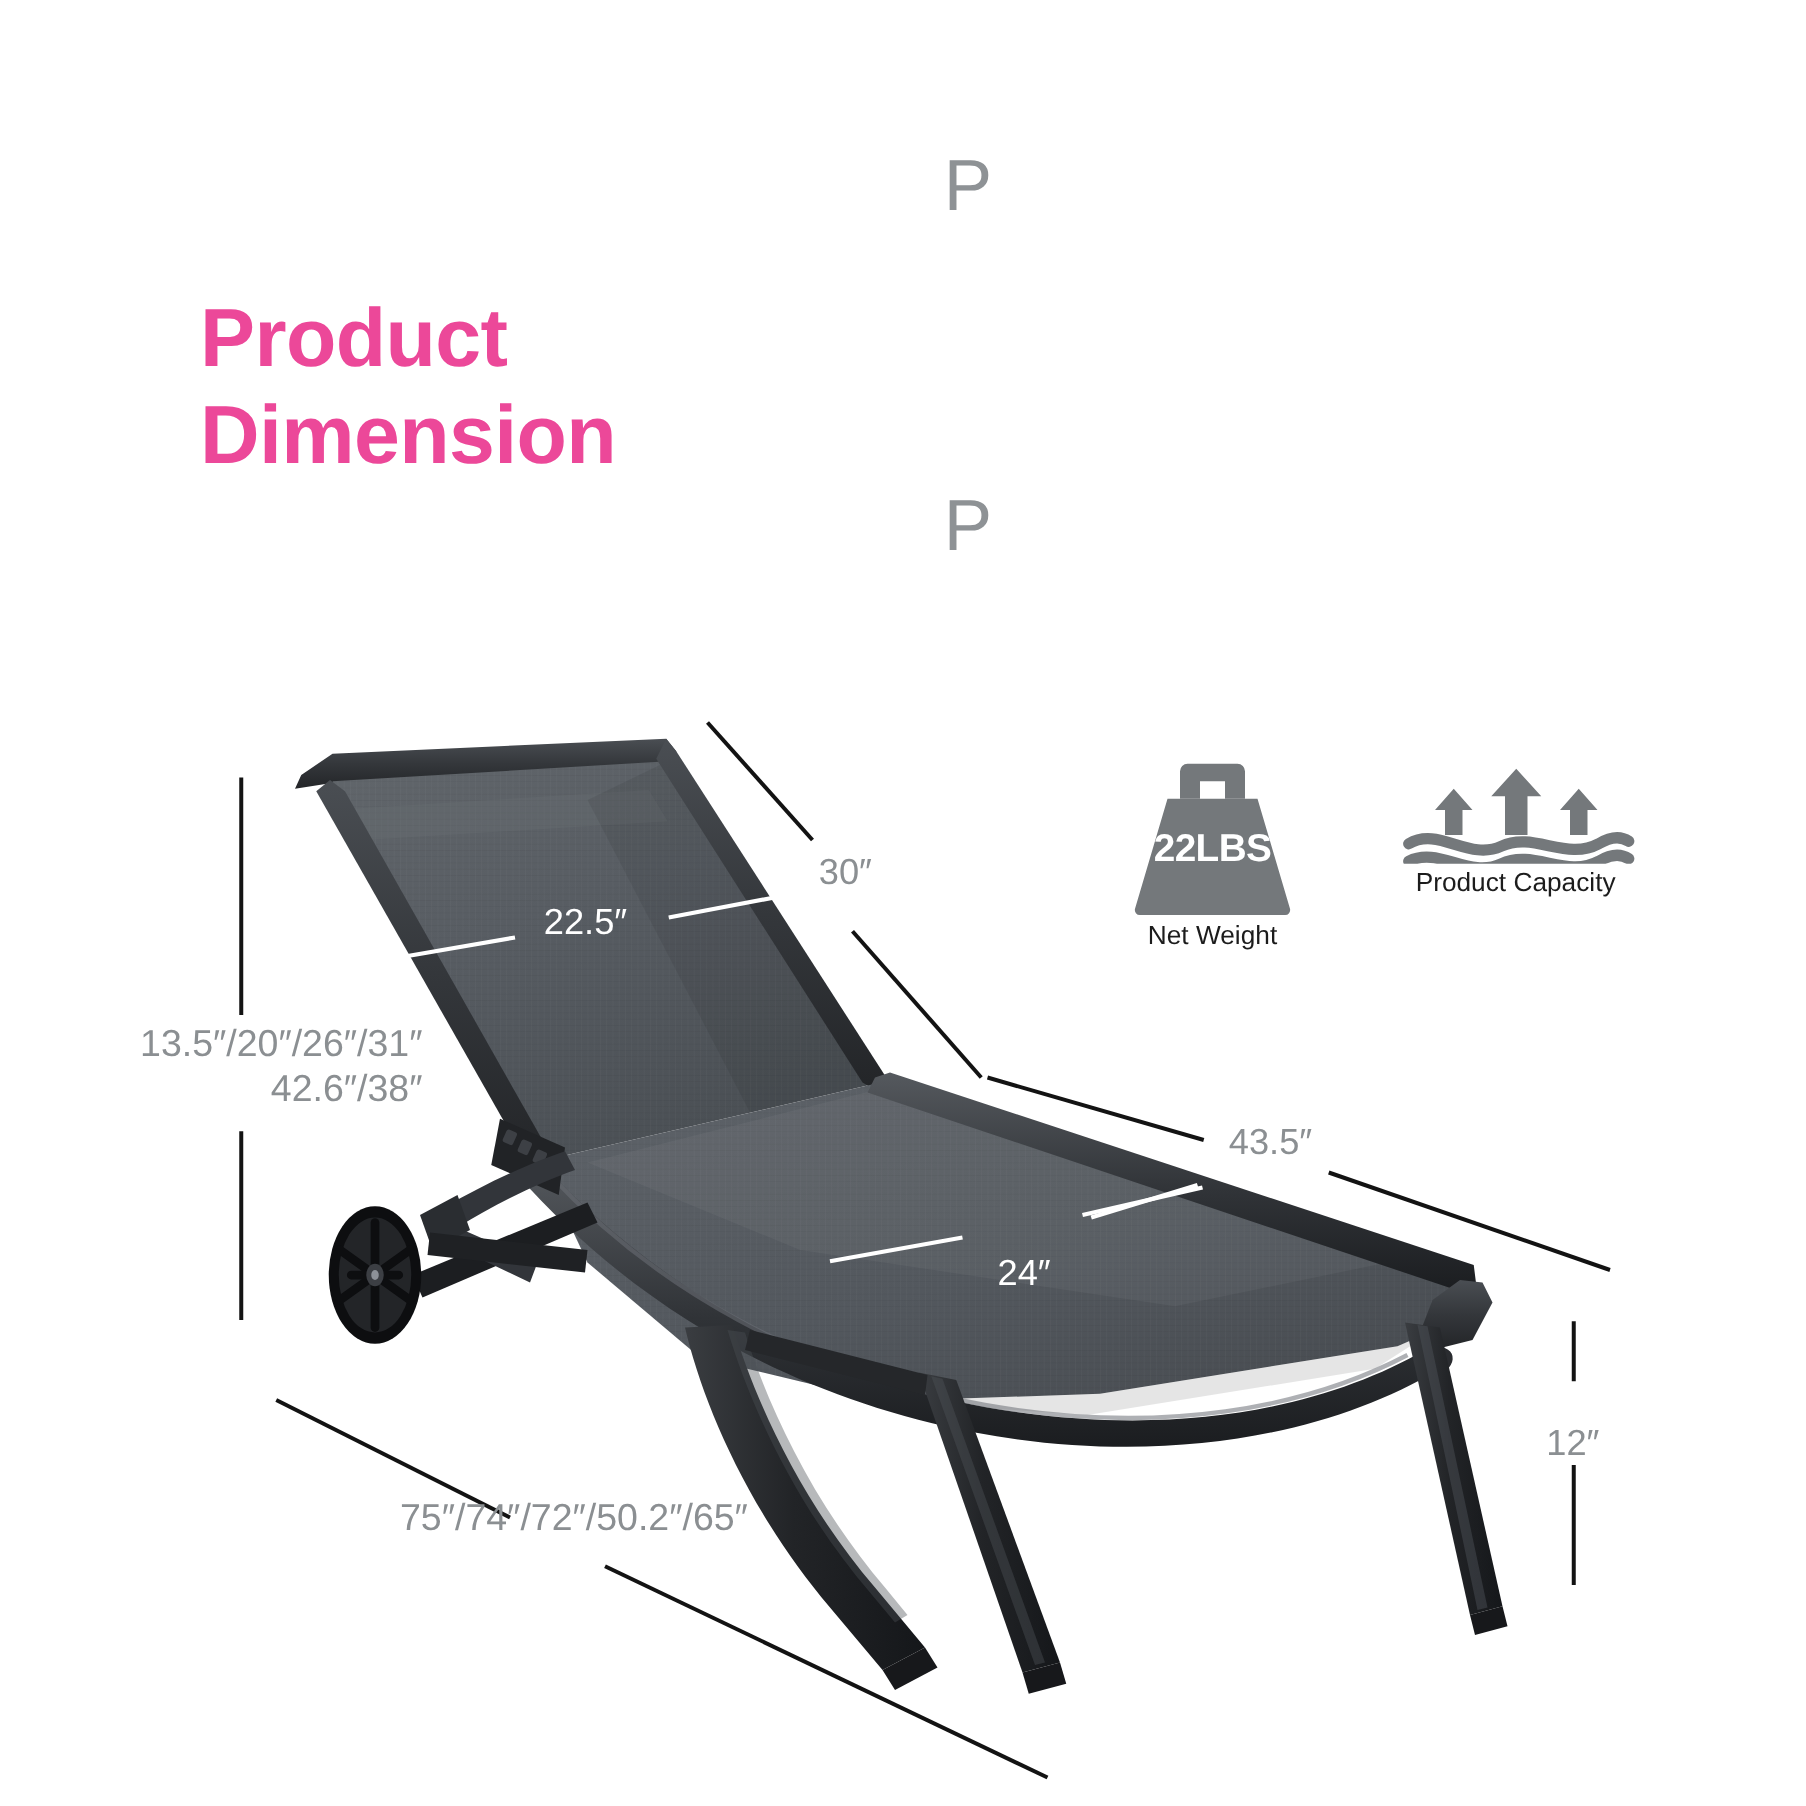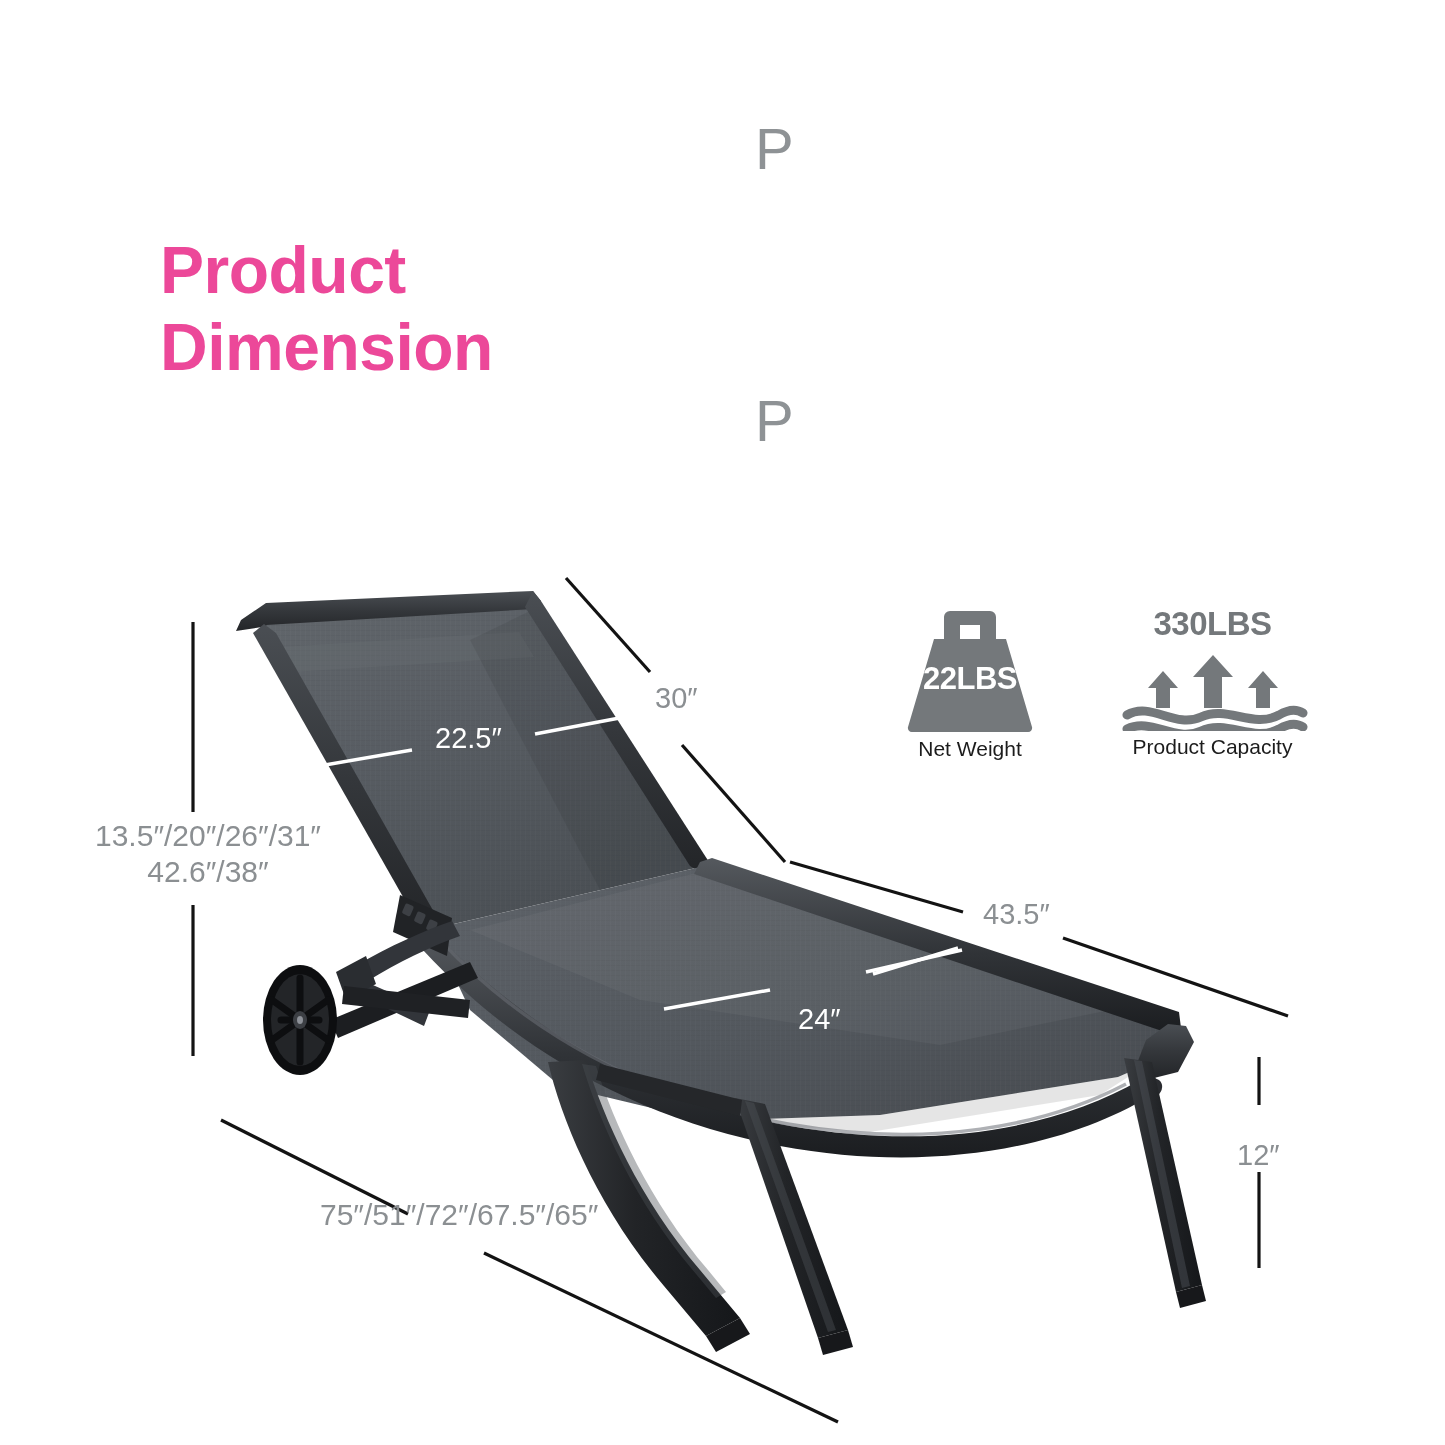--- a/index.html
+++ b/index.html
@@ -86,21 +86,21 @@
   }
 
   
   .dim {
     position:absolute;
     white-space:nowrap;
     font-size:30px;
     color:#8b8f92;
   }
   .dim.white { color:#ffffff; }
-  .dim.multi { white-space:normal; text-align:center; line-height:1.2; }
+  .dim.multi { white-space:normal; text-align:right; line-height:1.2; }
 
   #dim-height  { left:78px;  top:818px;  width:260px; font-size:30px; }
   #dim-225     { left:435px; top:722px;  font-size:29px; }
   #dim-30      { left:655px; top:682px;  font-size:29px; }
   #dim-435     { left:983px; top:898px;  font-size:29px; }
   #dim-24      { left:798px; top:971px;  font-size:29px;margin-top:32px; }
   #dim-12      { left:1237px;top:1139px; font-size:29px; }
   #dim-length  { left:320px; top:1198px; font-size:30px; }
 
   
@@ -290,21 +290,20 @@
           <path d="M80 6 h40 a6 6 0 0 1 6 6 v22 h-16 v-14 h-20 v14 h-16 v-22 a6 6 0 0 1 6 -6 z" fill="#74787b"></path>
 
           <path d="M64 34 h72 l26 88 a4 4 0 0 1 -4 5 h-116 a4 4 0 0 1 -4 -5 z" fill="#74787b"></path>
         </svg>
         <div class="weight-num">22LBS</div>
       </div>
       <div class="badge-caption">Net Weight</div>
     </div>
 
     <div class="badge" id="badge-cap">
-      <div class="cap-num">330LBS</div>
       <svg width="200" height="86" viewBox="0 0 200 86" style="display:block;margin:0 auto;">
 
         <path d="M50 26 l15 17 h-8 v20 h-14 v-20 h-8 z" fill="#74787b"></path>
         <path d="M100 10 l20 22 h-11 v31 h-18 v-31 h-11 z" fill="#74787b"></path>
         <path d="M150 26 l15 17 h-8 v20 h-14 v-20 h-8 z" fill="#74787b"></path>
 
         <path d="M14 70 C 38 56, 62 84, 88 72 C 114 60, 140 84, 166 70 C 176 64, 184 64, 190 68" fill="none" stroke="#74787b" stroke-width="9" stroke-linecap="round"></path>
         <path d="M14 84 C 38 72, 62 98, 88 86 C 114 74, 140 98, 166 84 C 176 78, 184 78, 190 82" fill="none" stroke="#74787b" stroke-width="9" stroke-linecap="round"></path>
       </svg>
       <div class="badge-caption">Product Capacity</div>
@@ -314,15 +313,15 @@
   <div class="dim multi" id="dim-height">
     <div>13.5″/20″/26″/31″</div>
     <div>42.6″/38″</div>
   </div>
 
   <div class="dim white" id="dim-225">22.5″</div>
   <div class="dim" id="dim-30">30″</div>
   <div class="dim" id="dim-435">43.5″</div>
   <div class="dim white" id="dim-24">24″</div>
   <div class="dim" id="dim-12">12″</div>
-  <div class="dim" id="dim-length">75″/51″/72″/67.5″/65″</div>
+  <div class="dim" id="dim-length">75″/74″/72″/50.2″/65″</div>
 
 </div>
 
 </body></html>

